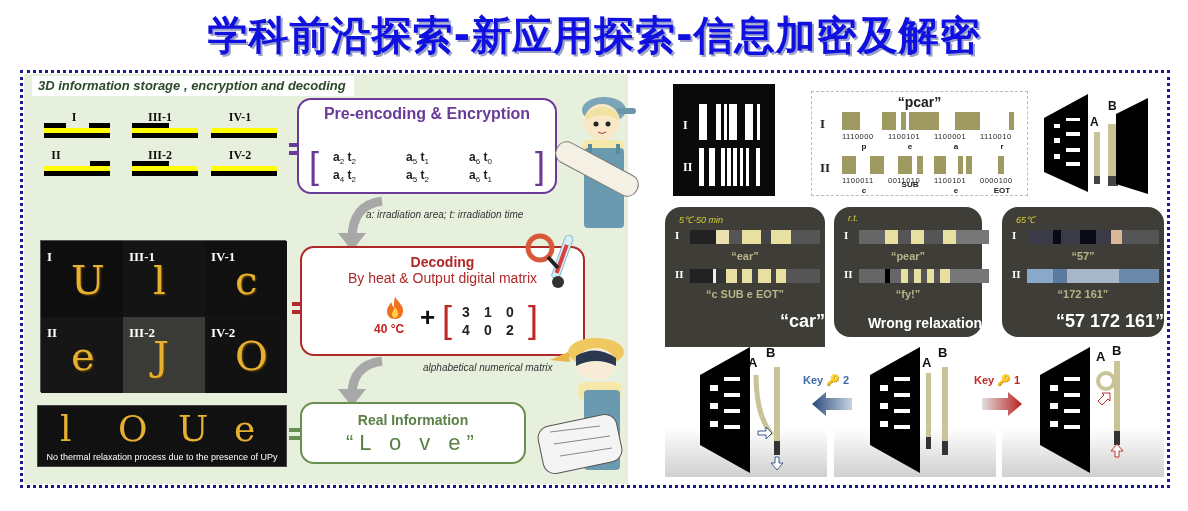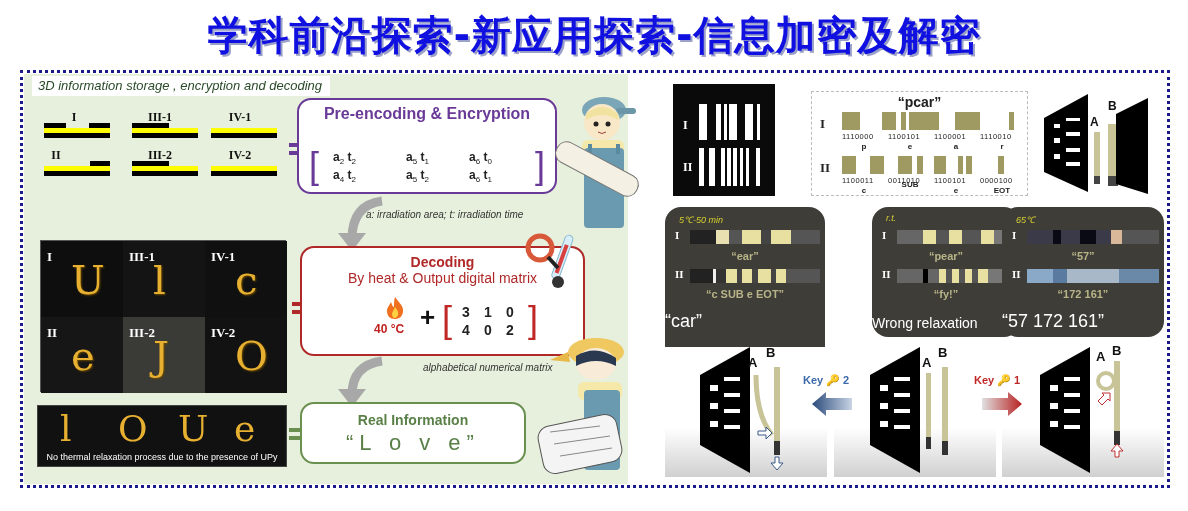--- a/index.html
+++ b/index.html
@@ -5,21 +5,21 @@
   * { box-sizing: border-box; margin: 0; padding: 0; }
   html, body { width: 1188px; height: 511px; background: #ffffff; overflow: hidden; font-family: "Liberation Sans", sans-serif; }
   .page { position: relative; width: 1188px; height: 511px; }
 
   .title { position: absolute; top: 10px; left: 0; width: 1188px; text-align: center; font-size: 40px; font-weight: bold; color: #1010e0; letter-spacing: 1px; text-shadow: 2px 2px 0 #9aa0c8; font-family: "DejaVu Sans", sans-serif; line-height: 50px; }
 
   .frame { position: absolute; left: 20px; top: 70px; width: 1150px; height: 418px; border: 3px dotted #1a1a8a; }
 
   
   .left { position: absolute; left: 24px; top: 74px; width: 604px; height: 410px; background: #e6f0dc; }
-  .left-heading { position: absolute; left: 32px; top: 76px; background: #fff; padding: 2px 8px 3px 6px; font-size: 13px; font-style: italic; font-weight: normal; color: #2a4a2a; }
+  .left-heading { position: absolute; left: 32px; top: 76px; background: #fff; padding: 2px 8px 3px 6px; font-size: 13px; font-style: italic; font-weight: bold; color: #2a4a2a; }
 
   .schem { position: absolute; }
   .schem .lbl { position: absolute; width: 60px; text-align: center; font-family: "Liberation Serif", serif; font-weight: bold; font-size: 12px; color: #111; }
   .bar { position: absolute; height: 5px; }
   .y { background: #ffff00; }
   .k { background: #000; }
 
   .uv-arrow { position: absolute; left: 66px; top: 183px; width: 168px; height: 54px; }
   .uv-arrow .txt { position: absolute; left: 0; top: 8px; width: 168px; text-align: center; font-size: 11.5px; font-weight: bold; color: #e88c50; line-height: 18px; }
 
@@ -72,21 +72,21 @@
   .bits { position: absolute; font-size: 7.5px; color: #222; letter-spacing: 0.5px; }
   .chr { position: absolute; font-size: 8px; font-weight: bold; color: #222; text-align: center; }
 
   .dev { position: absolute; }
 
   .card { position: absolute; background: #3e3d38; border-radius: 16px; }
   .card .cond { position: absolute; left: 14px; top: 6px; font-size: 9px; font-style: italic; color: #d8d030; }
   .card .rl { position: absolute; left: 10px; font-family: "Liberation Serif", serif; font-weight: bold; font-size: 11px; color: #fff; }
   .strip { position: absolute; height: 14px; }
   .card .q { position: absolute; width: 100%; text-align: center; font-size: 11px; font-weight: bold; }
-  .card .big { position: absolute; width: 100%; text-align: left; font-weight: normal; color: #fff; }
+  .card .big { position: absolute; width: 100%; text-align: right; font-weight: bold; color: #fff; }
 
   .stage { position: absolute; top: 347px; height: 130px; background: linear-gradient(#ffffff 0%, #ffffff 62%, #d0d0d0 100%); }
   .keylbl { position: absolute; font-size: 11px; font-weight: bold; }
 </style>
 </head>
 <body>
 
 <div class="page">
 
   <div class="title">学科前沿探索-新应用探索-信息加密及解密</div>
@@ -328,21 +328,21 @@
     <span class="cond">5℃-50 min</span>
     <span class="rl" style="top:22px;">I</span>
     <div class="strip" style="left:25px;top:23px;width:130px;background:linear-gradient(90deg,#222 0 20%,#e8e0b0 20% 30%,#555 30% 40%,#e8e0a0 40% 55%,#444 55% 62%,#e8e0a0 62% 78%,#555 78% 100%);"></div>
     <div class="q" style="top:43px;color:#b8b488;">“ear”</div>
     <span class="rl" style="top:61px;">II</span>
     <div class="strip" style="left:25px;top:62px;width:130px;background:linear-gradient(90deg,#222 0 18%,#eee 18% 20%,#333 20% 28%,#e8e0a0 28% 36%,#444 36% 40%,#e8e0a0 40% 48%,#444 48% 52%,#e8e0a0 52% 62%,#444 62% 66%,#e8e0a0 66% 74%,#555 74% 100%);"></div>
     <div class="q" style="top:81px;color:#b8b488;">“c SUB e EOT”</div>
     <div class="big" style="top:104px;font-size:18px;">“car”</div>
   </div>
 
-  <div class="card" style="left:872px;top:207px;width:148px;height:130px;">
+  <div class="card" style="left:834px;top:207px;width:148px;height:130px;">
     <span class="cond">r.t.</span>
     <span class="rl" style="top:22px;">I</span>
     <div class="strip" style="left:25px;top:23px;width:130px;background:linear-gradient(90deg,#666 0 20%,#e8e0a0 20% 30%,#555 30% 40%,#e8e0a0 40% 50%,#555 50% 65%,#e8e0a0 65% 75%,#777 75% 100%);"></div>
     <div class="q" style="top:43px;color:#b8b488;">“pear”</div>
     <span class="rl" style="top:61px;">II</span>
     <div class="strip" style="left:25px;top:62px;width:130px;background:linear-gradient(90deg,#666 0 20%,#000 20% 24%,#666 24% 32%,#e8e0a0 32% 38%,#555 38% 42%,#e8e0a0 42% 48%,#555 48% 52%,#e8e0a0 52% 58%,#555 58% 62%,#e8e0a0 62% 70%,#777 70% 100%);"></div>
     <div class="q" style="top:81px;color:#b8b488;">“fy!”</div>
     <div class="big" style="top:108px;font-size:14px;">Wrong relaxation</div>
   </div>
 

